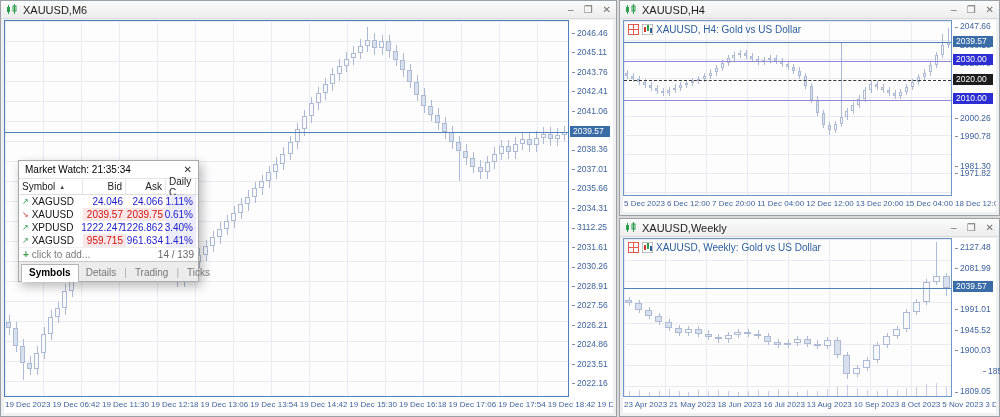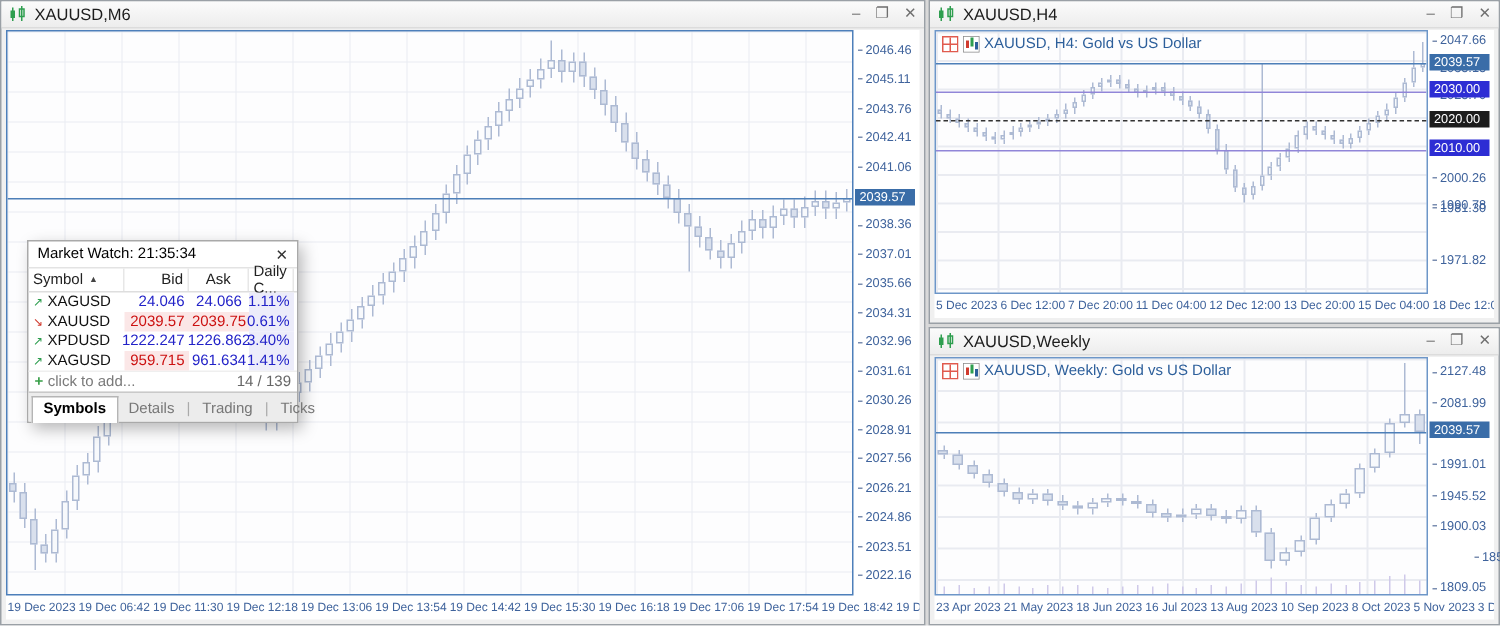--- a/index.html
+++ b/index.html
@@ -41,21 +41,21 @@
       box-shadow:3px 4px 10px rgba(0,0,0,.28);z-index:50;font-size:10px;color:#111}
   .mw-title{display:flex;align-items:center;height:17px;padding:0 6px;font-size:10px;color:#000;
             border-bottom:1px solid #e3e3e3}
   .mw-close{margin-left:auto;color:#333;font-size:10px;cursor:default}
   .mw-head{display:flex;height:15px;align-items:center;border-bottom:1px solid #dedede;color:#222}
   .mw-head>div{box-sizing:border-box;padding:0 3px;border-right:1px solid #e7e7e7;height:100%;display:flex;align-items:center}
   .mw-row{display:flex;height:13px;align-items:center}
   .mw-row>div{box-sizing:border-box;padding:0 3px;height:100%;display:flex;align-items:center}
   .c-sym{width:64px}
   .c-bid{width:43px;justify-content:flex-end}
-  .c-ask{width:40px;justify-content:center}
+  .c-ask{width:40px;justify-content:flex-end}
   .c-dly{width:30px;justify-content:flex-end}
   .arr{font-size:8px;margin-right:3px}
   .arr.up{color:#2e9e4f}.arr.down{color:#d03a2e}
   .v-up{color:#2222c8}.v-dn{color:#cc1111}
   .t-up{background:#ececfa}.t-dn{background:#fbe7e7}
   .mw-add{display:flex;align-items:center;height:13px;padding:0 4px;color:#7a7a7a;border-top:1px solid #efefef}
   .mw-plus{color:#3aa04a;font-weight:bold;margin-right:3px}
   .mw-count{margin-left:auto;color:#666}
   .mw-tabs{display:flex;align-items:flex-end;height:19px;background:#ececec;border-top:1px solid #c9c9c9;
            font-size:10px;color:#777;padding:0 2px;gap:0}
@@ -253,21 +253,21 @@
         <div class="tick" style="top: 7.61538px;">2046.46</div>
         <div class="tick" style="top: 27.0865px;">2045.11</div>
         <div class="tick" style="top: 46.5577px;">2043.76</div>
         <div class="tick" style="top: 66.0288px;">2042.41</div>
         <div class="tick" style="top: 85.5px;">2041.06</div>
         <div class="tick" style="top: 104.971px;">2039.71</div>
         <div class="tick" style="top: 124.442px;">2038.36</div>
         <div class="tick" style="top: 143.913px;">2037.01</div>
         <div class="tick" style="top: 163.385px;">2035.66</div>
         <div class="tick" style="top: 182.856px;">2034.31</div>
-        <div class="tick" style="top: 202.327px;">2032.96</div>
+        <div class="tick" style="top: 202.327px;">3112.25</div>
         <div class="tick" style="top: 221.798px;">2031.61</div>
         <div class="tick" style="top: 241.269px;">2030.26</div>
         <div class="tick" style="top: 260.74px;">2028.91</div>
         <div class="tick" style="top: 280.212px;">2027.56</div>
         <div class="tick" style="top: 299.683px;">2026.21</div>
         <div class="tick" style="top: 319.154px;">2024.86</div>
         <div class="tick" style="top: 338.625px;">2023.51</div>
         <div class="tick" style="top: 358.096px;">2022.16</div>
         <div class="badge" style="top: 105.99px; background: rgb(58, 109, 168);">2039.57</div>
       </div>
@@ -439,21 +439,21 @@
         <div class="hline" style="top: 78.5122px; border-top-color: rgb(145, 134, 216); border-top-style: solid;"></div>
       </div>
     <div class="vaxis">
         <div class="tick" style="top: 1.3643px;">2047.66</div>
         <div class="tick" style="top: 19.6517px;">2038.18</div>
         <div class="tick" style="top: 37.939px;">2028.70</div>
         <div class="tick" style="top: 56.2264px;">2019.22</div>
         <div class="tick" style="top: 74.5137px;">2009.74</div>
         <div class="tick" style="top: 92.8011px;">2000.26</div>
         <div class="tick" style="top: 111.088px;">1990.78</div>
-        <div class="tick" style="top: 113px;">1981.30</div>
+        <div class="tick" style="top: 141px;">1981.30</div>
         <div class="tick" style="top: 147.663px;">1971.82</div>
         <div class="badge" style="top: 15.9703px; background: rgb(58, 109, 168);">2039.57</div>
         <div class="badge" style="top: 34.4313px; background: rgb(45, 45, 212);">2030.00</div>
         <div class="badge" style="top: 53.7217px; background: rgb(28, 28, 28);">2020.00</div>
         <div class="badge" style="top: 73.0122px; background: rgb(45, 45, 212);">2010.00</div>
       </div>
     <div class="taxis">
         <span>5 Dec 2023</span>
         <span>6 Dec 12:00</span>
         <span>7 Dec 20:00</span>

